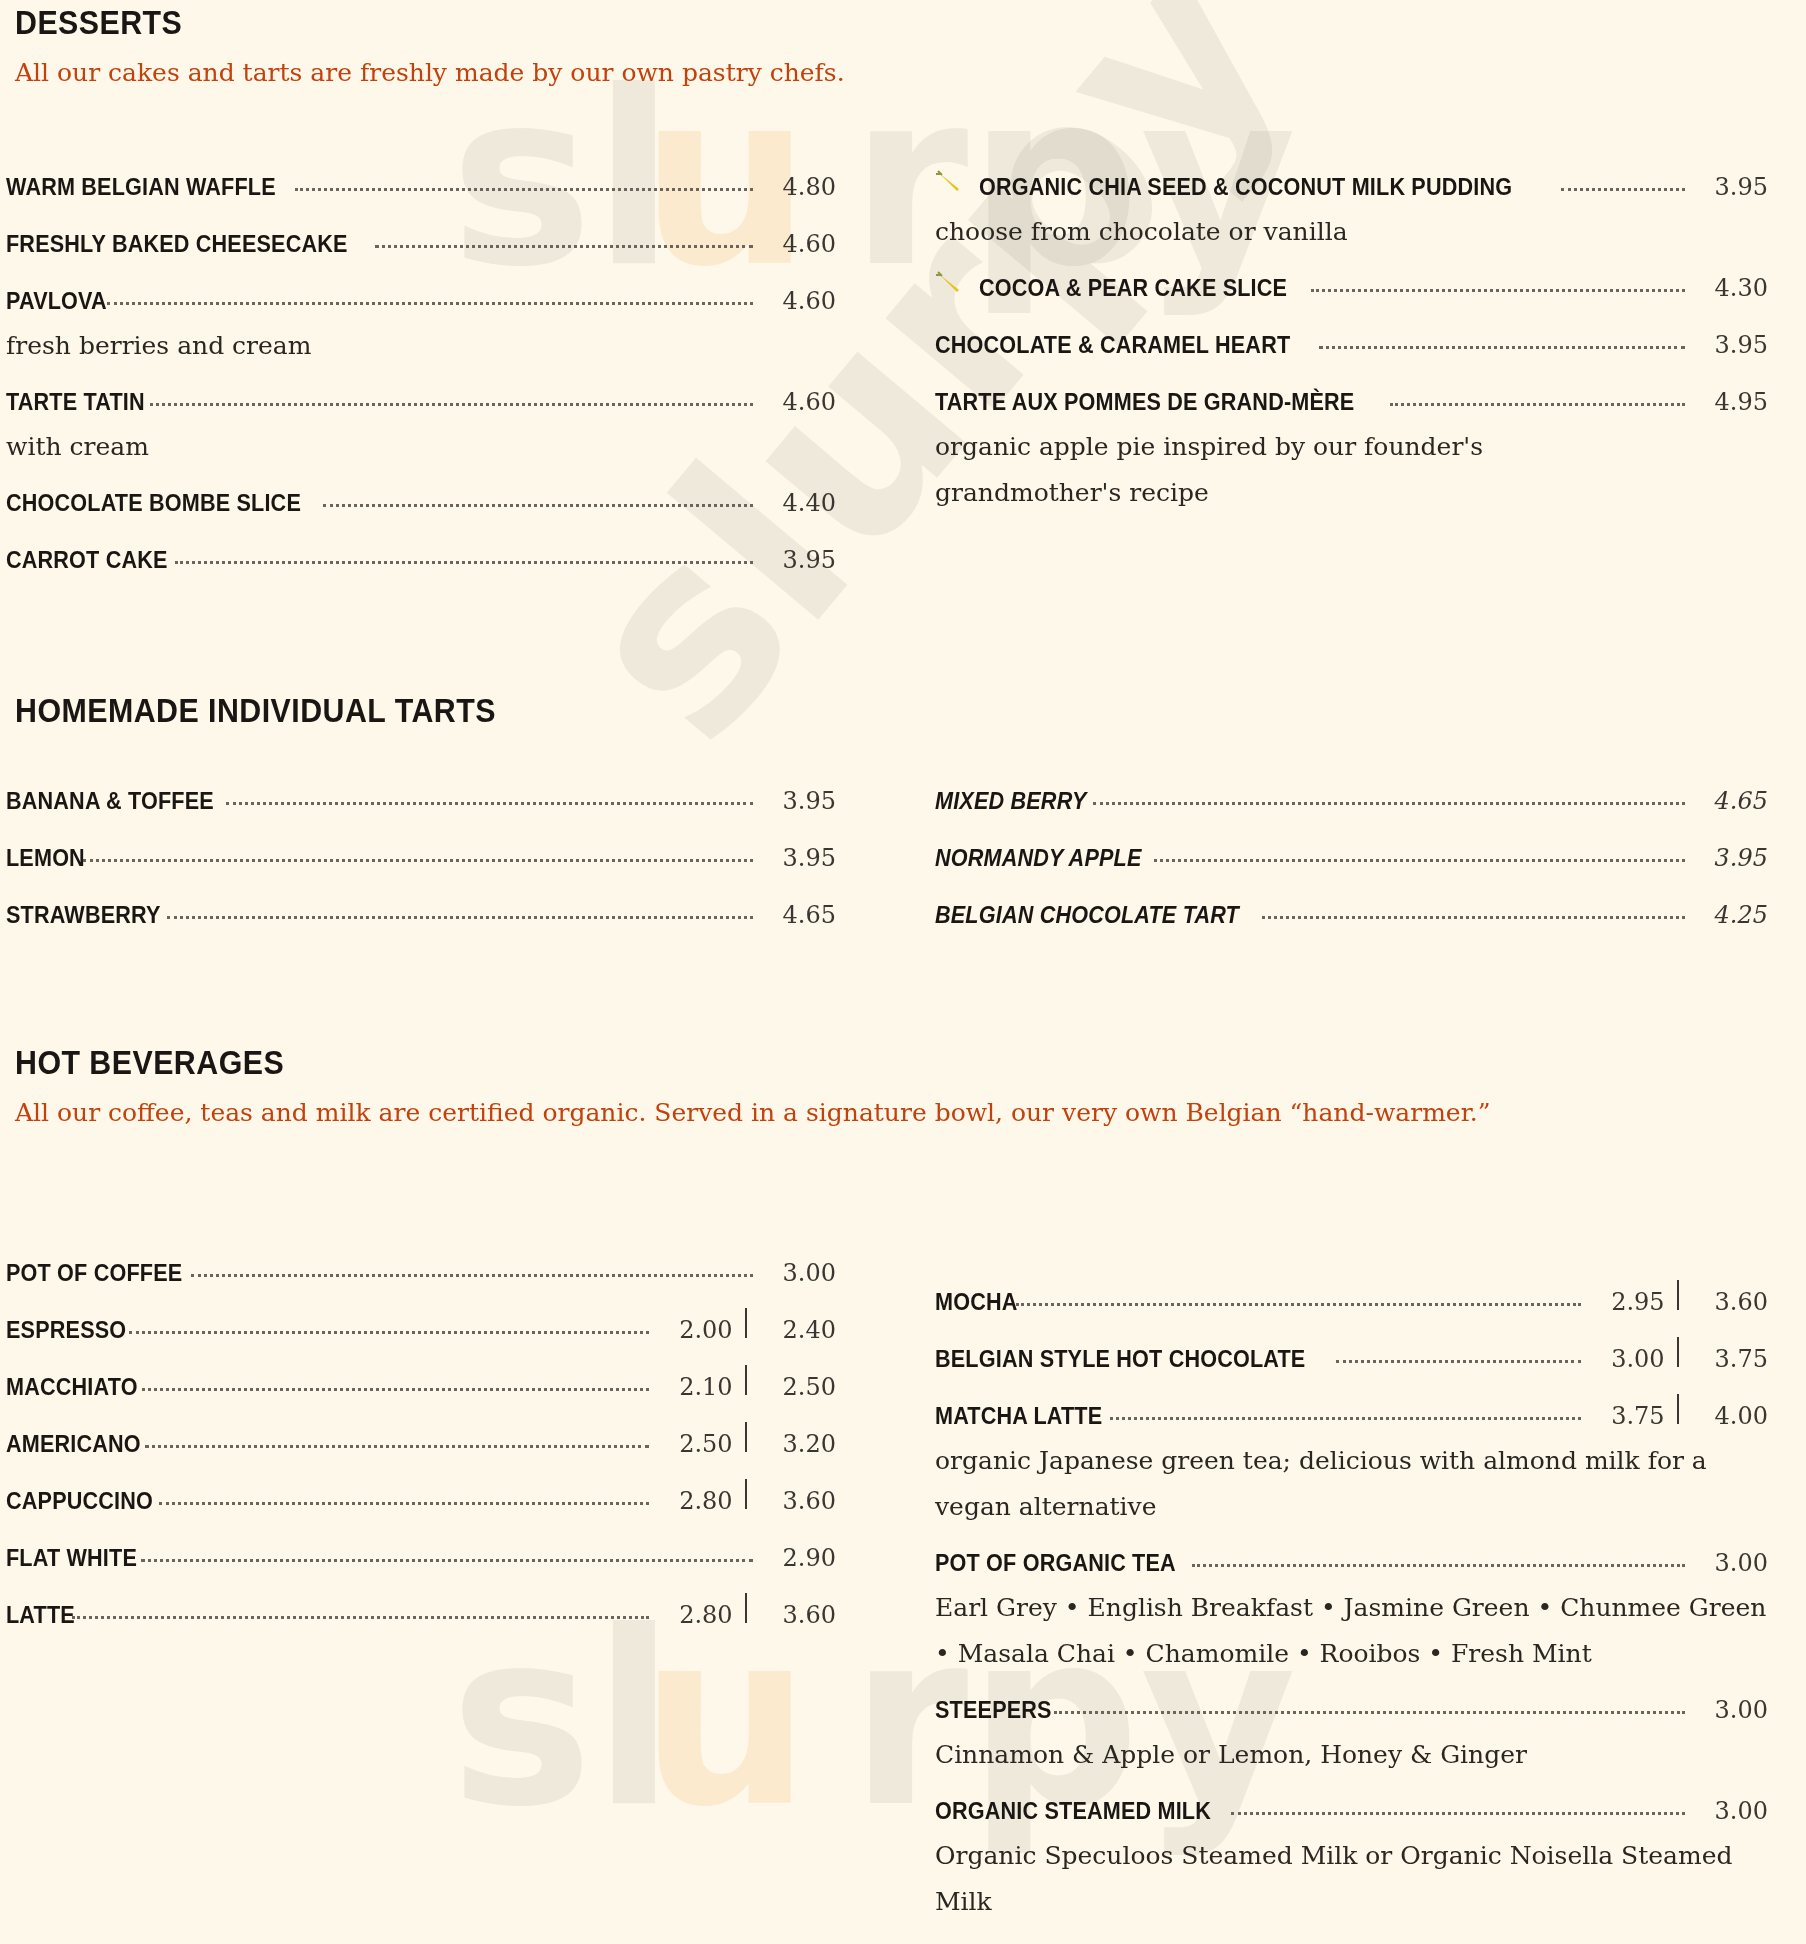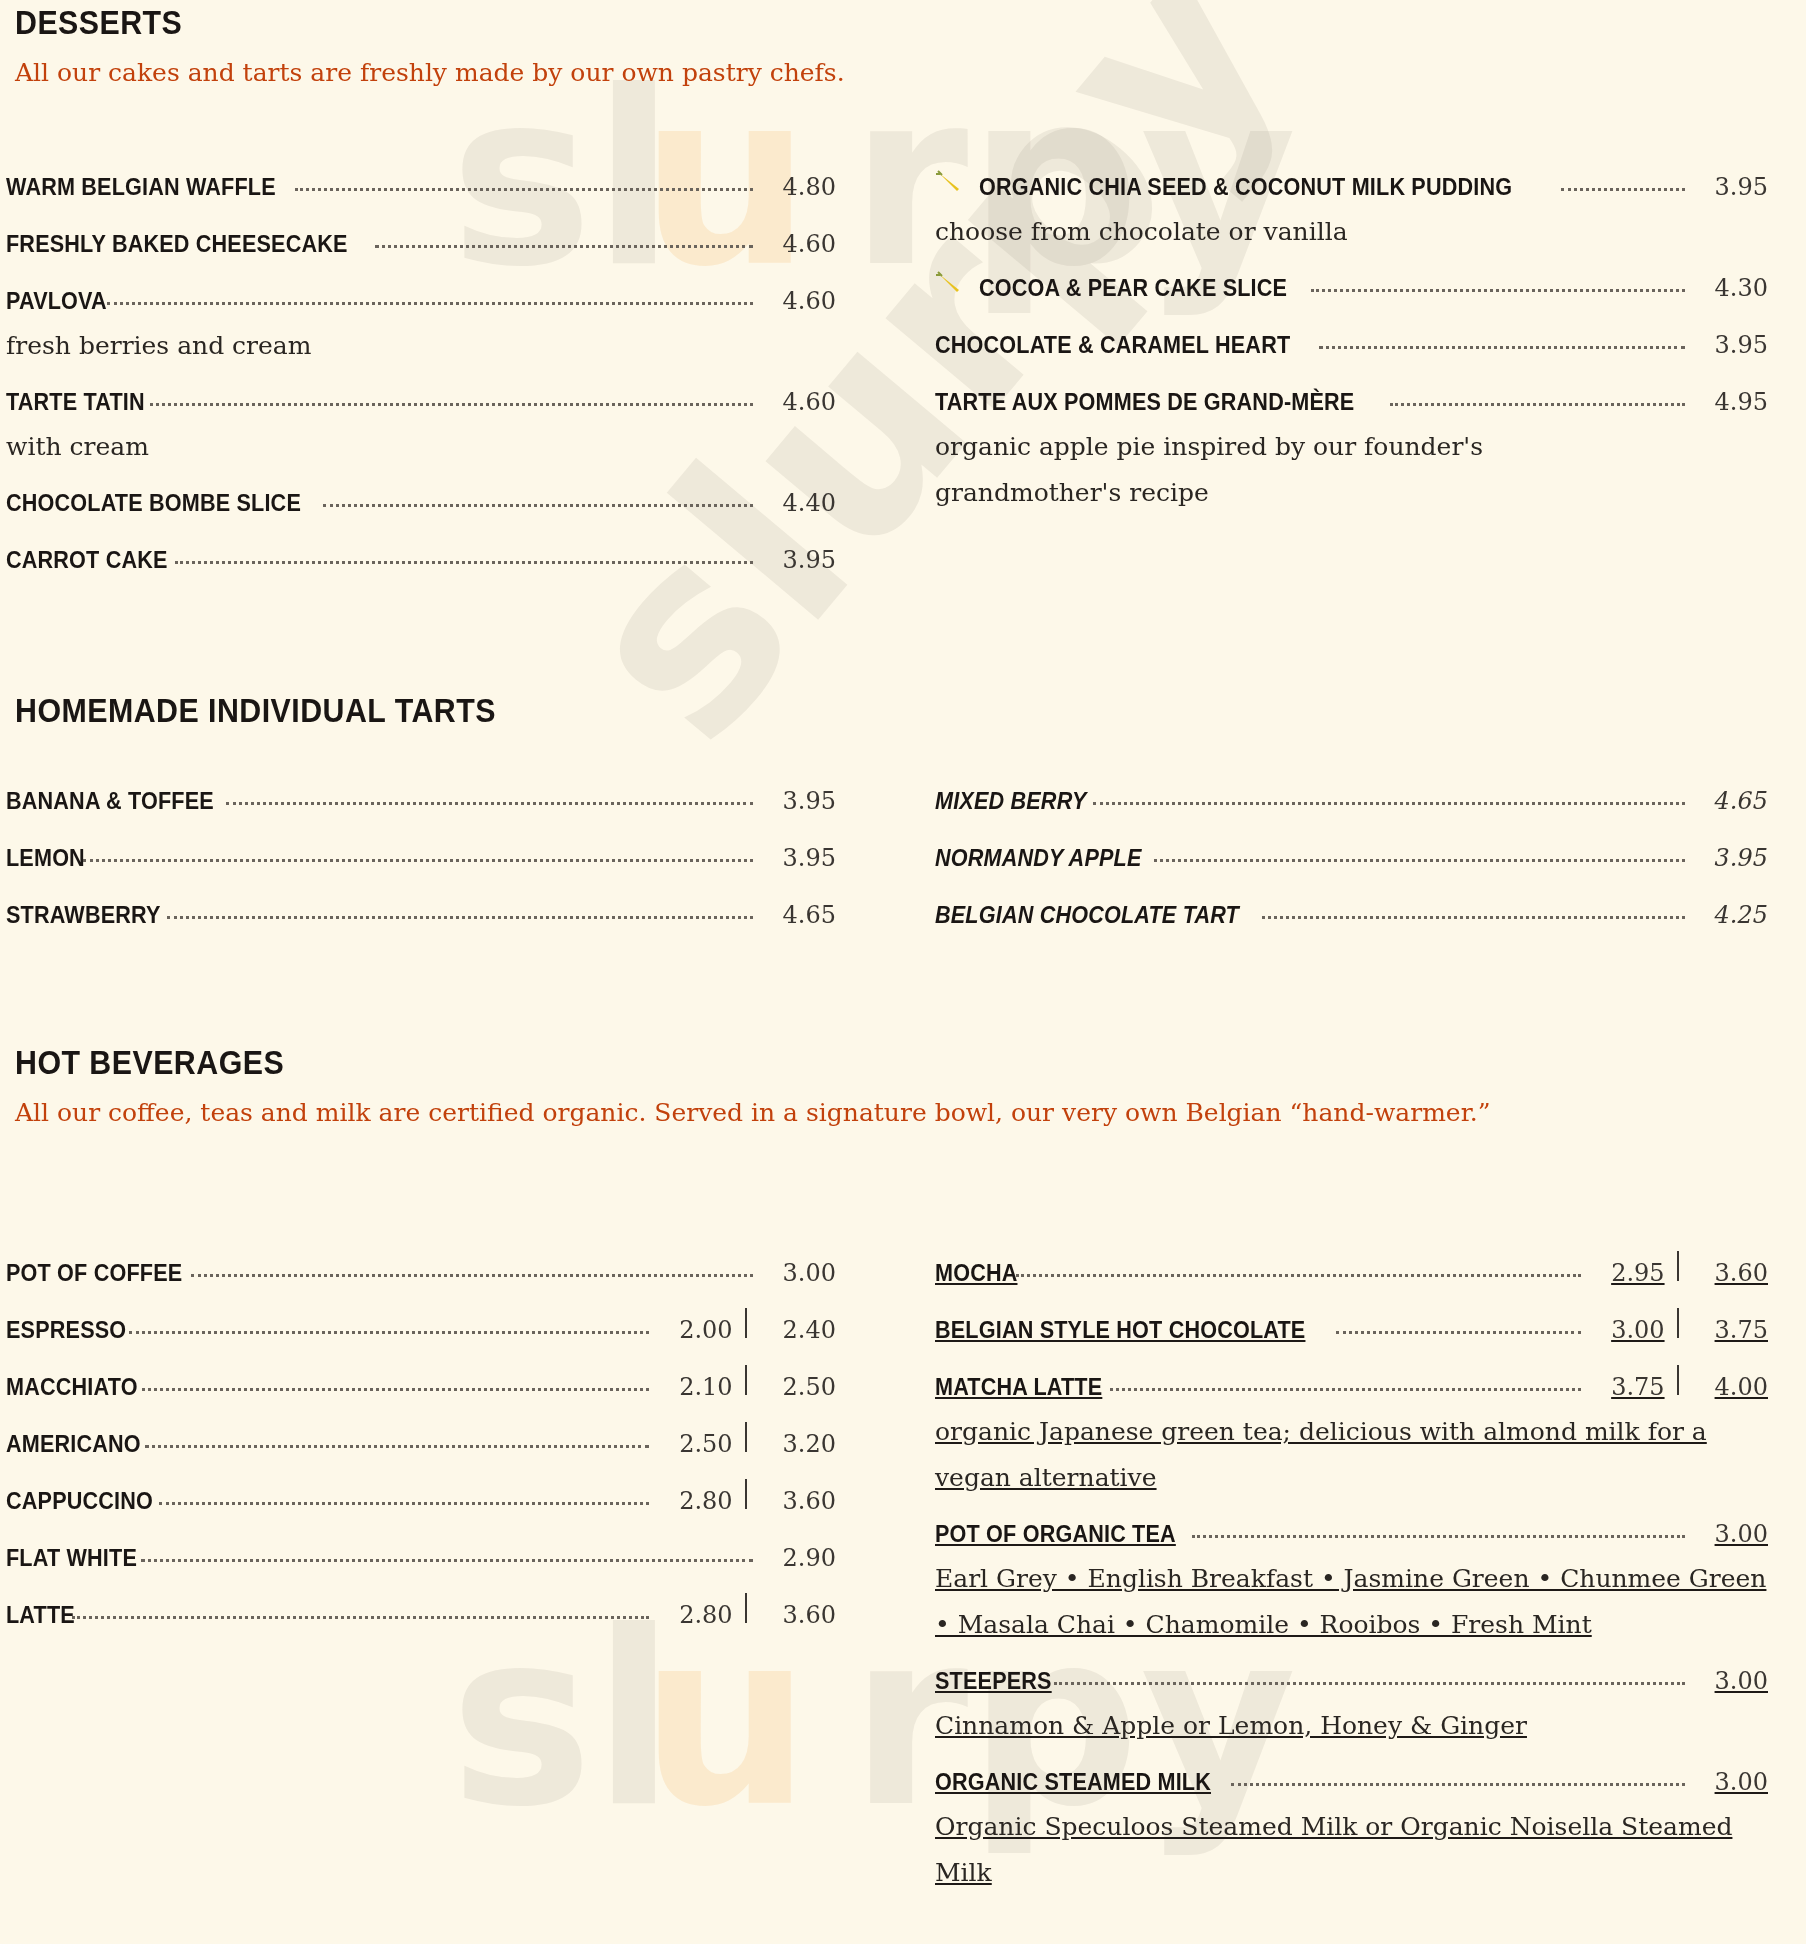--- a/index.html
+++ b/index.html
@@ -208,21 +208,21 @@
     </div>
   <div class="row">
       <span class="name">LATTE</span>
       <span class="dots"></span>
       <span class="price">2.80</span>
       <span class="sep"></span>
       <span class="price">3.60</span>
     </div>
 </div>
 
-<div class="col col-right" style="top:1244px;text-decoration:underline;">
+<div class="col col-right" style="top:1273px;">
   <div class="row">
       <span class="name">MOCHA</span>
       <span class="dots"></span>
       <span class="price">2.95</span>
       <span class="sep"></span>
       <span class="price">3.60</span>
     </div>
   <div class="row">
       <span class="name">BELGIAN STYLE HOT CHOCOLATE</span>
       <span class="dots"></span>

